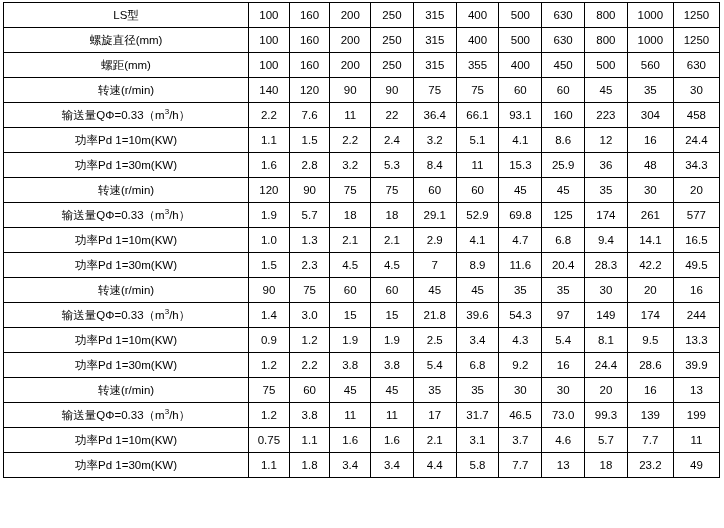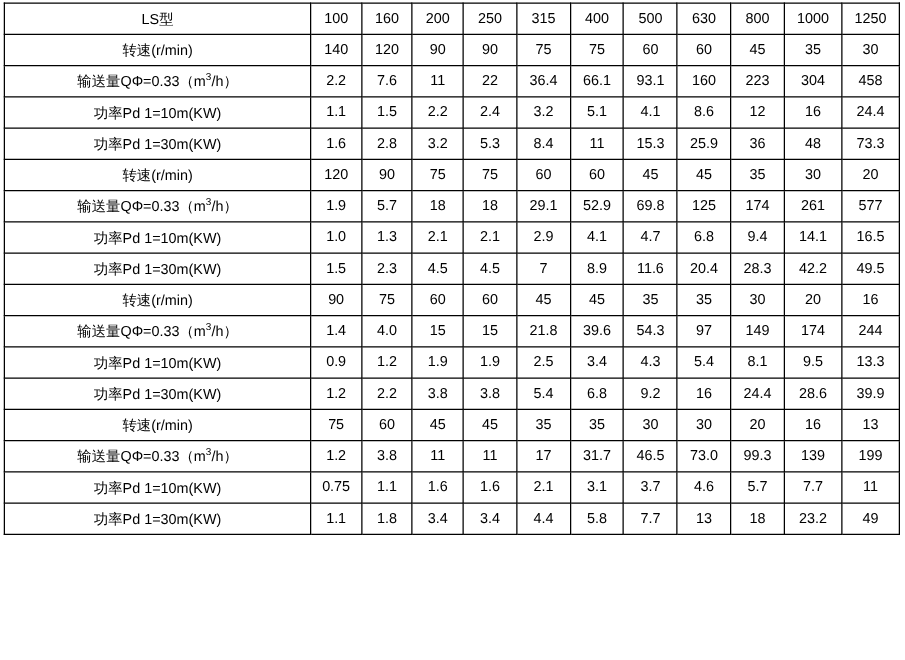--- a/index.html
+++ b/index.html
@@ -78,20 +78,48 @@
           <td>250</td>
           <td>315</td>
           <td>400</td>
           <td>500</td>
           <td>630</td>
           <td>800</td>
           <td>1000</td>
           <td>1250</td>
         </tr>
         <tr>
+          <td class="label">螺旋直径(mm)</td>
+          <td>100</td>
+          <td>160</td>
+          <td>200</td>
+          <td>250</td>
+          <td>315</td>
+          <td>400</td>
+          <td>500</td>
+          <td>630</td>
+          <td>800</td>
+          <td>1000</td>
+          <td>1250</td>
+        </tr>
+        <tr>
+          <td class="label">螺距(mm)</td>
+          <td>100</td>
+          <td>160</td>
+          <td>200</td>
+          <td>250</td>
+          <td>315</td>
+          <td>355</td>
+          <td>400</td>
+          <td>450</td>
+          <td>500</td>
+          <td>560</td>
+          <td>630</td>
+        </tr>
+        <tr>
           <td class="label">转速(r/min)</td>
           <td>140</td>
           <td>120</td>
           <td>90</td>
           <td>90</td>
           <td>75</td>
           <td>75</td>
           <td>60</td>
           <td>60</td>
           <td>45</td>
@@ -131,21 +159,21 @@
           <td>1.6</td>
           <td>2.8</td>
           <td>3.2</td>
           <td>5.3</td>
           <td>8.4</td>
           <td>11</td>
           <td>15.3</td>
           <td>25.9</td>
           <td>36</td>
           <td>48</td>
-          <td>73.3</td>
+          <td>34.3</td>
         </tr>
         <tr>
           <td class="label">转速(r/min)</td>
           <td>120</td>
           <td>90</td>
           <td>75</td>
           <td>75</td>
           <td>60</td>
           <td>60</td>
           <td>45</td>
@@ -206,21 +234,21 @@
           <td>45</td>
           <td>35</td>
           <td>35</td>
           <td>30</td>
           <td>20</td>
           <td>16</td>
         </tr>
         <tr>
           <td class="label">输送量QΦ=0.33（m<sup>3</sup>/h）</td>
           <td>1.4</td>
-          <td>4.0</td>
+          <td>3.0</td>
           <td>15</td>
           <td>15</td>
           <td>21.8</td>
           <td>39.6</td>
           <td>54.3</td>
           <td>97</td>
           <td>149</td>
           <td>174</td>
           <td>244</td>
         </tr>

